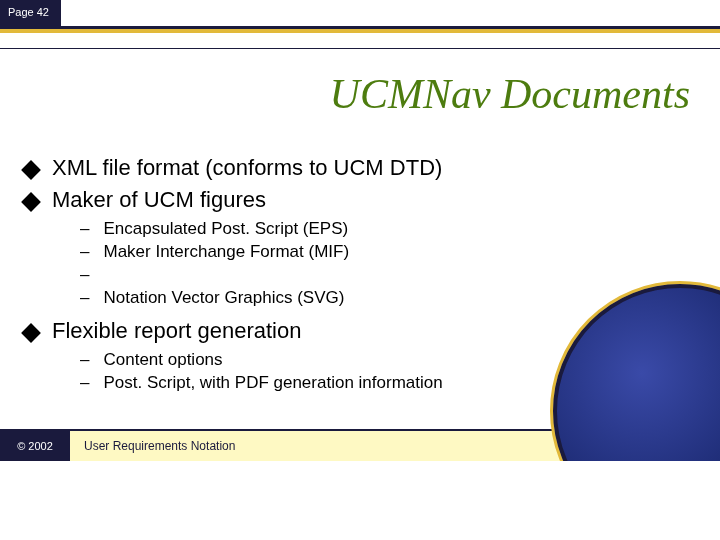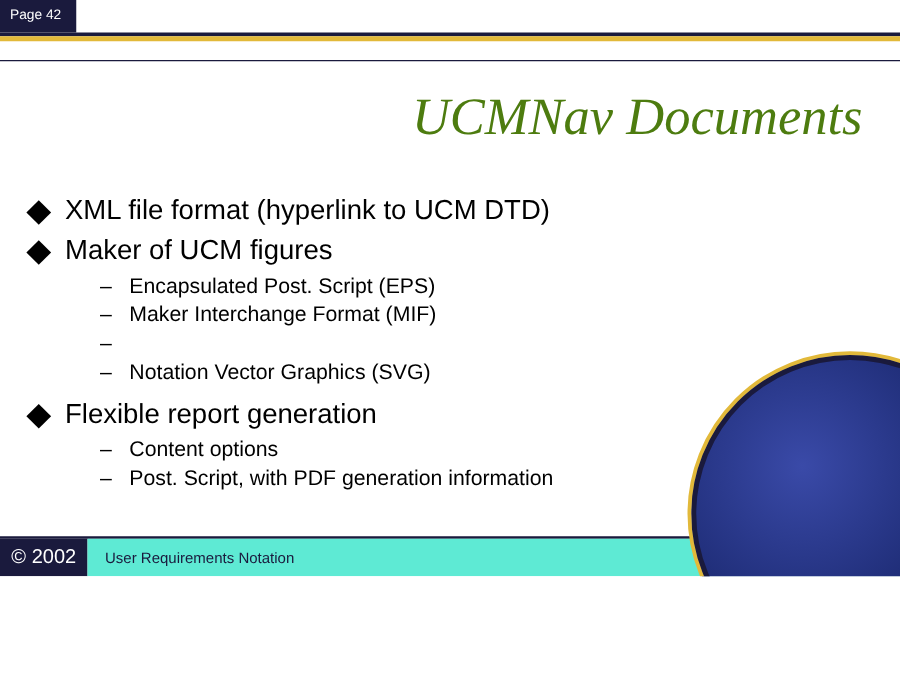--- a/index.html
+++ b/index.html
@@ -32,24 +32,24 @@
   .sub .row { display: flex; align-items: flex-start; margin-bottom: 3px; }
   .sub .dash { margin-right: 14px; }
 
   .footer {
     position: absolute; left: 0; right: 0; bottom: 0; height: 30px;
     display: flex; align-items: stretch;
   }
   .footer .cprt {
     width: 70px; background: #1a1a3d; color: #fff;
     display: flex; align-items: center; justify-content: center;
-    font-size: 16px;
+    font-size: 11px;
   }
   .footer .rest {
-    flex: 1; background: #5eead4; color: #1a1a3d;
+    flex: 1; background: #fef9c3; color: #1a1a3d;
     display: flex; align-items: center; padding-left: 14px;
     font-size: 12px;
   }
   .footer-line { position: absolute; left: 0; right: 0; bottom: 30px; height: 2px; background: #1a1a3d; }
 
   .corner {
     position: absolute; right: -90px; bottom: -80px;
     width: 260px; height: 260px; border-radius: 50%;
     background: radial-gradient(circle at 35% 35%, #3a4aa8 0%, #1d2b74 55%, #10184a 100%);
     border: 3px solid #e2b93a;
@@ -67,21 +67,21 @@
     <div class="stripe-gold"></div>
     <div class="stripe-thin"></div>
   </div>
 
   <div class="title">UCMNav Documents</div>
 
   <div class="body">
 
     <div class="lvl1">
       <div class="bullet"></div>
-      <div>XML file format (hyperlink to UCM DTD)</div>
+      <div>XML file format (conforms to UCM DTD)</div>
     </div>
 
     <div class="lvl1">
       <div class="bullet"></div>
       <div>Maker of UCM figures</div>
     </div>
     <div class="sub">
       <div class="row">
           <span class="dash">–</span>
           <span>Encapsulated Post. Script (EPS)</span>

